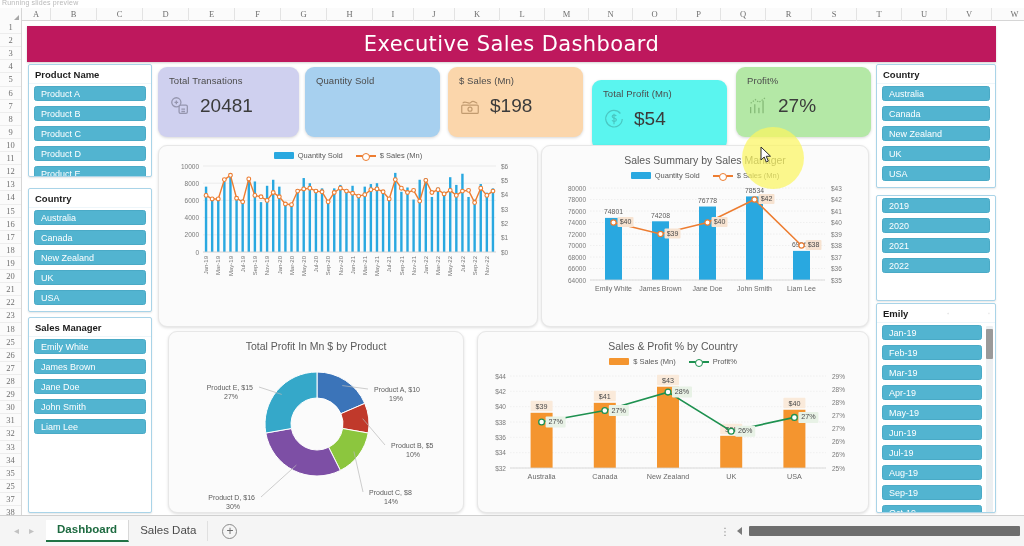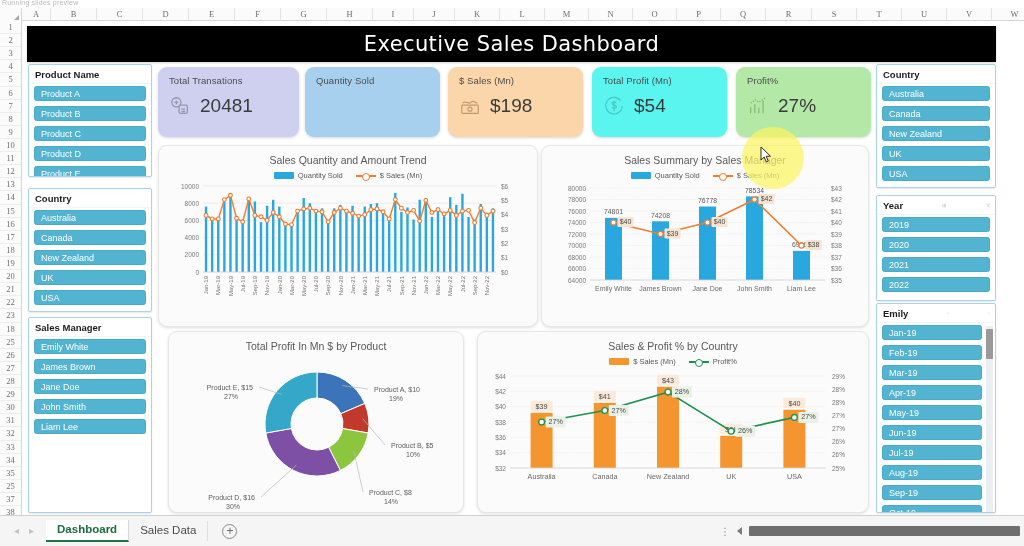--- a/index.html
+++ b/index.html
@@ -76,21 +76,21 @@
     margin-right: 4px; width: 300px;
   }
   .dots { color: #8c8c8c; font-size: 10px; letter-spacing: 0; line-height: 7px;}
   .lcaret { width: 0; height: 0; border-top: 4px solid transparent;
             border-bottom: 4px solid transparent; border-right: 5px solid #7a7a7a; }
   .hbar { flex: 1; height: 10px; background: #6e6e6e; border-radius: 1px; }
 
   
   .banner {
     position: absolute; left: 27px; top: 26px; width: 969px; height: 36px;
-    background: #000000; display: flex; align-items: center; justify-content: center;
+    background: #be185d; display: flex; align-items: center; justify-content: center;
     box-shadow: 0 1px 2px rgba(0,0,0,.18);
   }
   .banner span {
     color: #ffffff; font-size: 21px; letter-spacing: .4px;
     font-family: "DejaVu Sans", sans-serif; font-weight: 400;
   }
 
   
   .slicer {
     position: absolute; background: #ffffff; border: 1px solid #a9d4e8;
@@ -278,21 +278,21 @@
     <div class="kpi-row">
       <svg class="kpi-icon" viewBox="0 0 24 24" fill="none" stroke="#9c7448" stroke-width="1.3">
         <path d="M4 9c3-4 6 2 9-1s5 1 7 1"></path>
         <rect x="3" y="11" width="18" height="9" rx="1"></rect>
         <circle cx="12" cy="15.5" r="2.2"></circle>
       </svg>
       <div class="kpi-value">$198</div>
     </div>
   </div>
 
-  <div class="kpi" style="left:592px;top:67px;width:135px;height:70px;background:#5af5ef;">
+  <div class="kpi" style="left:592px;top:80px;width:135px;height:70px;background:#5af5ef;">
     <div class="kpi-label">Total Profit (Mn)</div>
     <div class="kpi-row">
       <svg class="kpi-icon" viewBox="0 0 24 24" fill="none" stroke="#3fa9a4" stroke-width="1.3">
         <path d="M19 6a9 9 0 1 0 2 6"></path>
         <path d="M14.5 8.5c-.8-1-4.5-1.4-4.5.8 0 2.2 4.6 1.2 4.6 3.6 0 2.2-3.8 1.9-4.8.7"></path>
         <path d="M12 6.3v11.4"></path>
       </svg>
       <div class="kpi-value">$54</div>
     </div>
   </div>
@@ -386,31 +386,20 @@
     <div class="slicer-body">
       <div class="sitem">Australia</div>
       <div class="sitem">Canada</div>
       <div class="sitem">New Zealand</div>
       <div class="sitem">UK</div>
       <div class="sitem">USA</div>
     </div>
   </div>
 
   <div class="slicer" style="left:876px;top:195px;width:120px;height:106px;">
-    <div class="slicer-head">
-      <span class="slicer-title">Year</span>
-      <svg class="sicon" viewBox="0 0 16 16" fill="none" stroke="#3c3c3c" stroke-width="1.1">
-        <path d="M1.5 4l1.4 1.4L5.3 2.6M1.5 8.2l1.4 1.4 2.4-2.8M1.5 12.4l1.4 1.4 2.4-2.8"></path>
-        <path d="M7.6 4h7M7.6 8.2h7M7.6 12.4h7"></path>
-      </svg>
-      <svg class="sicon" viewBox="0 0 16 16" fill="none" stroke="#8c8c8c" stroke-width="1.1">
-        <path d="M2 3h12l-4.6 5v4.3L6.6 13V8z"></path>
-          <path d="M11 11.5l3 3M14 11.5l-3 3" stroke="#9c9c9c"></path>
-      </svg>
-    </div>
     <div class="slicer-body">
       <div class="sitem">2019</div>
       <div class="sitem">2020</div>
       <div class="sitem">2021</div>
       <div class="sitem">2022</div>
     </div>
   </div>
 
   <div class="slicer" style="left:876px;top:303px;width:120px;height:210px;">
     <div class="slicer-head">
@@ -435,21 +424,20 @@
       <div class="sitem">Aug-19</div>
       <div class="sitem">Sep-19</div>
       <div class="sitem">Oct-19</div>
       <div class="sscroll">
           <i></i>
         </div>
     </div>
   </div>
 
   <div class="panel" style="left:158px;top:145px;width:380px;height:182px;">
-    <div class="panel-title">Sales Quantity and Amount Trend</div>
     <div class="legend">
       <div class="it">
         <span class="lgbar" style="background:#29a8e0"></span>
         <span>Quantity Sold</span>
       </div>
       <div class="it" style="color:#ed7d31">
         <span class="lgline" style="color:#ed7d31">
             <i style="position:absolute;left:0;top:3px;width:20px;height:1.8px;background:#ed7d31;display:block"></i>
           </span>
         <span style="color:#5a5a5a">$ Sales (Mn)</span>

